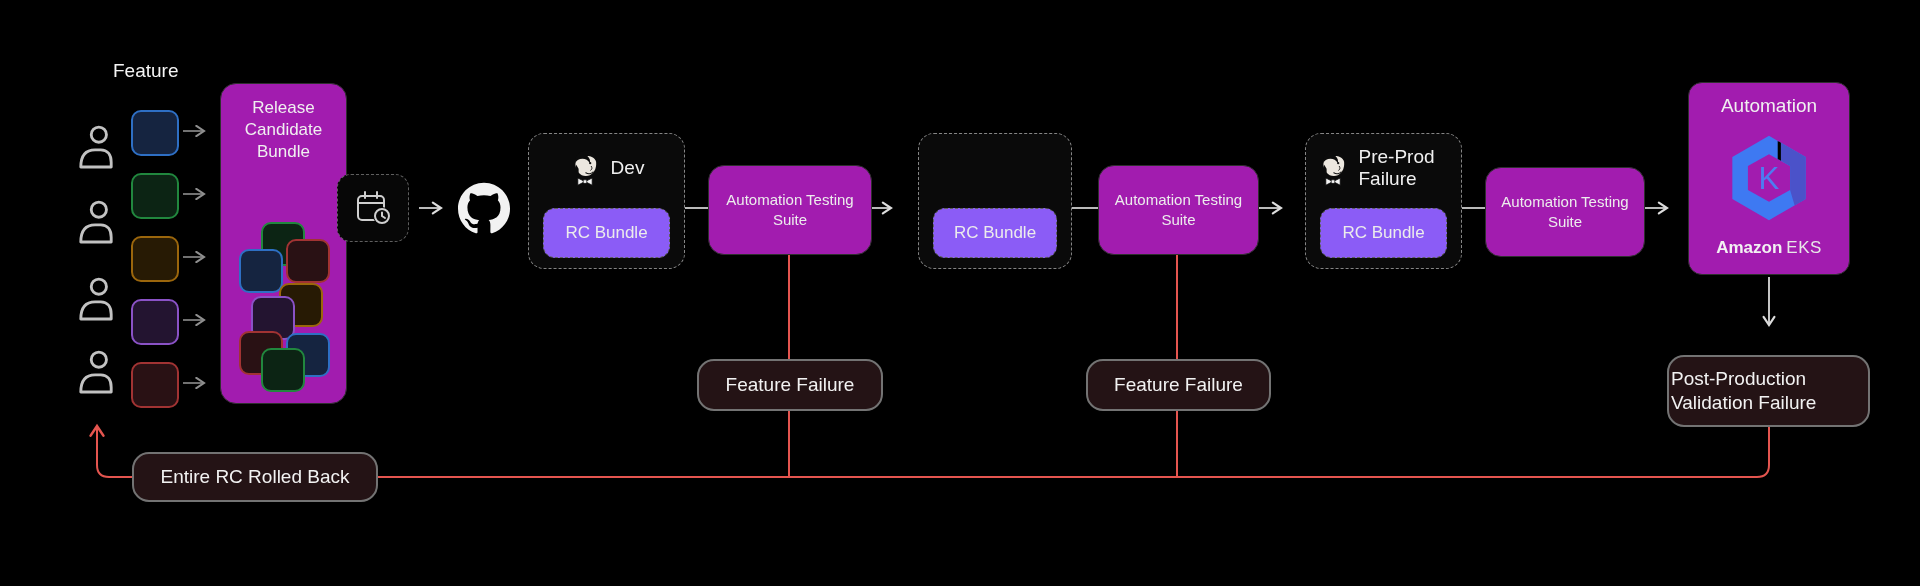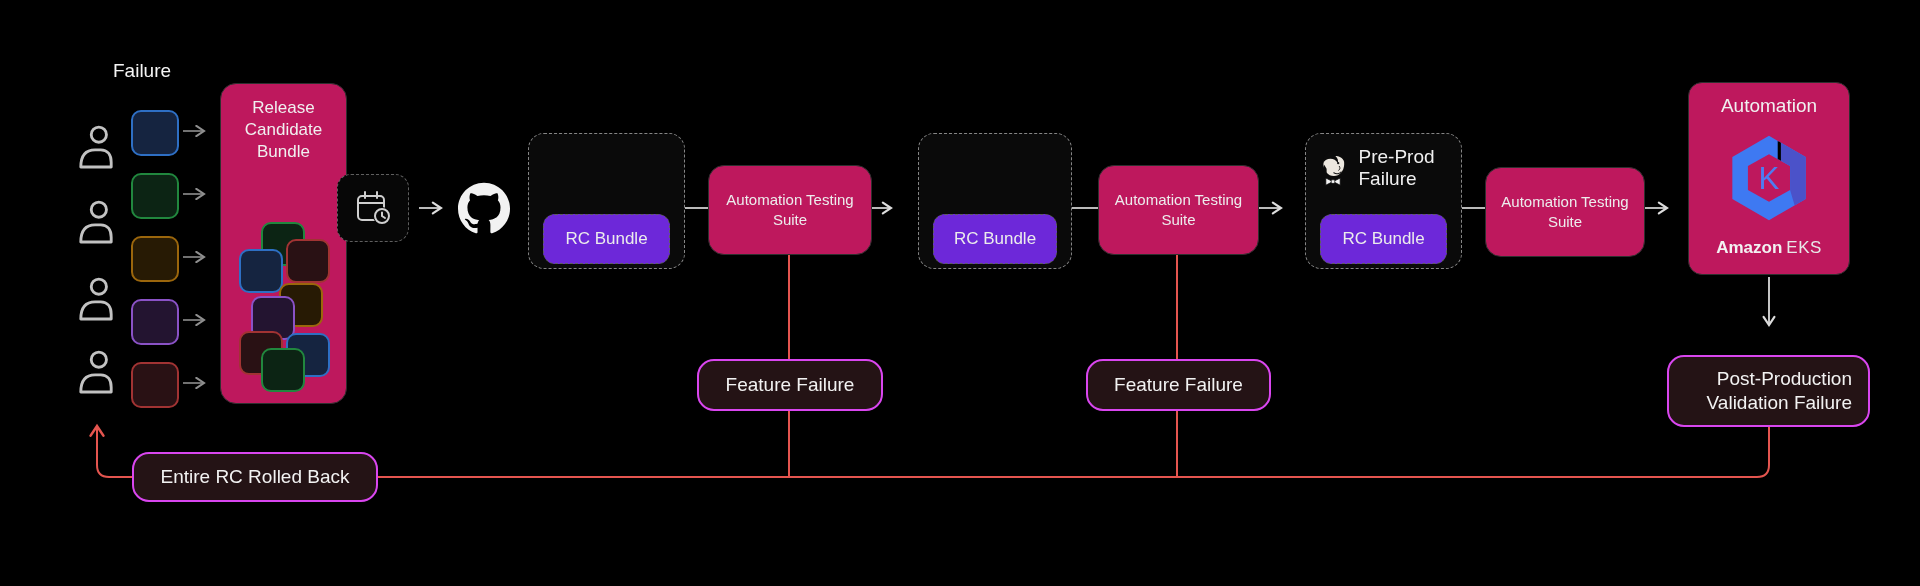--- a/index.html
+++ b/index.html
@@ -2,35 +2,35 @@
 <html><head>
 <meta charset="utf-8">
 <style>
   html,body{margin:0;padding:0;background:#000;}
   .canvas{position:relative;width:1920px;height:586px;background:#000;overflow:hidden;
           font-family:"Liberation Sans",sans-serif;color:#ececec;}
   .abs{position:absolute;}
   svg{display:block;}
   .lines{position:absolute;left:0;top:0;z-index:1;}
   .node{z-index:2;}
-  .box-solid{background:#be185d;border:1.5px solid #2f2f2f;border-radius:16px;}
+  .box-solid{background:#a21caf;border:1.5px solid #2f2f2f;border-radius:16px;}
   .box-dashed{background:#0a0a0a;border:1.6px dashed #858585;border-radius:16px;}
   .calendar-box{background:#070707;border:1.6px dashed #5f5f5f;border-radius:14px;
                 display:flex;align-items:center;justify-content:center;}
   .env-head{display:flex;align-items:center;justify-content:center;gap:10px;height:68px;
             font-size:19px;color:#f0f0f0;}
   .env-head .two-line{line-height:1.15;text-align:left;}
-  .bundle-inner{position:absolute;left:14px;right:14px;top:80px;height:48px;background:#6d28d9;
+  .bundle-inner{position:absolute;left:14px;right:14px;top:74px;height:48px;background:#8b5cf6;
                 border:1.5px dashed #5f5f5f;border-radius:12px;display:flex;align-items:center;
                 justify-content:center;font-size:17px;color:#ececec;}
   .ats{display:flex;align-items:center;justify-content:center;text-align:center;
        font-size:15px;line-height:1.35;color:#ededed;}
-  .fail{background:#241315;border:2px solid #d946ef;border-radius:17px;display:flex;
-        align-items:center;justify-content:center;text-align:right;font-size:19px;
-        line-height:1.25;color:#f2f2f2;padding:0 16px;box-sizing:border-box;}
+  .fail{background:#241315;border:2px solid #737373;border-radius:17px;display:flex;
+        align-items:center;justify-content:center;text-align:left;font-size:19px;
+        line-height:1.25;color:#f2f2f2;padding:0 2px;box-sizing:border-box;}
   .sq{position:absolute;width:44px;height:42px;border-radius:10px;border-style:solid;border-width:2px;}
   .bsq{position:absolute;width:40px;height:40px;border-radius:10px;border-style:solid;border-width:2px;}
   .features-label{font-size:19px;color:#f5f5f5;}
   .bundle-title{padding-top:13px;text-align:center;font-size:17px;line-height:1.3;color:#f0f0f0;}
   .prod{display:flex;flex-direction:column;align-items:center;justify-content:space-between;
         padding:12px 0 16px 0;box-sizing:border-box;border-radius:14px;}
   .prod-title{font-size:19px;color:#f0f0f0;}
   .platform{font-size:17px;color:#f2f2f2;display:flex;gap:4px;align-items:flex-start;}
   .platform .b{font-weight:700;}
   .platform .r{font-weight:400;letter-spacing:0.5px;color:#e8e8e8;}
@@ -66,21 +66,21 @@
     <path d="M1257 208 H1281" stroke="#dcdcdc" stroke-width="1.7" marker-end="url(#vLight)"></path>
     <path d="M1460 208 H1485" stroke="#dcdcdc" stroke-width="1.7"></path>
     <path d="M1643 208 H1667" stroke="#dcdcdc" stroke-width="1.7" marker-end="url(#vLight)"></path>
     <path d="M1769 277 V325" stroke="#e8e8e8" stroke-width="1.7" marker-end="url(#vLight)"></path>
 
     <path d="M789 253 V477" stroke="#e4554f" stroke-width="2"></path>
     <path d="M1177 253 V477" stroke="#e4554f" stroke-width="2"></path>
     <path d="M1769 427 V465 Q1769 477 1757 477 H109 Q97 477 97 465 V426" fill="none" stroke="#e4554f" stroke-width="2" marker-end="url(#vRed)"></path>
   </svg>
 
-  <div class="abs node features-label" style="left:113px;top:60px;">Failure</div>
+  <div class="abs node features-label" style="left:113px;top:60px;">Feature</div>
 
   <svg class="abs node" style="left:77px;top:124px;" width="38" height="46" viewBox="0 0 40 48">
     <circle cx="23" cy="11" r="8" fill="none" stroke="#c2c2c2" stroke-width="3"></circle>
     <path d="M4 45 C4 32 10 27 19 27 L25 27 C32 27 36 32 36 40 L36 45 Z" fill="none" stroke="#c2c2c2" stroke-width="3" stroke-linejoin="round"></path>
   </svg>
   <svg class="abs node" style="left:77px;top:199px;" width="38" height="46" viewBox="0 0 40 48">
     <circle cx="23" cy="11" r="8" fill="none" stroke="#c2c2c2" stroke-width="3"></circle>
     <path d="M4 45 C4 32 10 27 19 27 L25 27 C32 27 36 32 36 40 L36 45 Z" fill="none" stroke="#c2c2c2" stroke-width="3" stroke-linejoin="round"></path>
   </svg>
   <svg class="abs node" style="left:77px;top:276px;" width="38" height="46" viewBox="0 0 40 48">
@@ -122,20 +122,34 @@
       <circle cx="29" cy="28" r="7" fill="none" stroke="#cfcfcf" stroke-width="2"></circle>
       <path d="M29 24.5 L29 28 L32 30" fill="none" stroke="#cfcfcf" stroke-width="2" stroke-linecap="round"></path>
     </svg>
   </div>
 
   <svg class="abs node" style="left:458px;top:182px;" width="52" height="52" viewBox="0 0 24 24">
     <path fill="#f2f2f2" d="M12 .297c-6.63 0-12 5.373-12 12 0 5.303 3.438 9.8 8.205 11.385.6.113.82-.258.82-.577 0-.285-.01-1.04-.015-2.04-3.338.724-4.042-1.61-4.042-1.61C4.422 18.07 3.633 17.7 3.633 17.7c-1.087-.744.084-.729.084-.729 1.205.084 1.838 1.236 1.838 1.236 1.07 1.835 2.809 1.305 3.495.998.108-.776.417-1.305.76-1.605-2.665-.3-5.466-1.332-5.466-5.93 0-1.31.465-2.38 1.235-3.22-.135-.303-.54-1.523.105-3.176 0 0 1.005-.322 3.3 1.23.96-.267 1.98-.399 3-.405 1.02.006 2.04.138 3 .405 2.28-1.552 3.285-1.23 3.285-1.23.645 1.653.24 2.873.12 3.176.765.84 1.23 1.91 1.23 3.22 0 4.61-2.805 5.625-5.475 5.92.42.36.81 1.096.81 2.22 0 1.606-.015 2.896-.015 3.286 0 .315.21.69.825.57C20.565 22.092 24 17.592 24 12.297c0-6.627-5.373-12-12-12"></path>
   </svg>
 
   <div class="abs node box-dashed" style="left:528px;top:133px;width:155px;height:134px;">
+    <div class="env-head">
+      <svg width="32" height="42" viewBox="0 0 40 50">
+        <ellipse cx="21" cy="20" rx="13" ry="15" fill="#ece7df"></ellipse>
+        <path d="M8 20 C6 6 18 3 22 3 C32 3 35 10 34 16 C30 11 27 10 23 10 C26 13 27 16 26 19 C23 13 16 12 11 15 C9 16.5 8 18 8 20 Z" fill="#0b0b0b"></path>
+        <circle cx="26.5" cy="19" r="1.4" fill="#141414"></circle>
+        <path d="M28 23 C29.2 25 28.8 26.8 27.2 27.8" stroke="#141414" stroke-width="1.2" fill="none" stroke-linecap="round"></path>
+        <path d="M21 31 C24 33 28 32.5 30 30" stroke="#141414" stroke-width="1.3" fill="none" stroke-linecap="round"></path>
+        <path d="M9 21 C7 27 8.5 31 12 33.5 L12 26 Z" fill="#0b0b0b"></path>
+        <path d="M20 42 L11 37.5 L11 46.5 Z" fill="#f5f5f5" stroke="#0a0a0a" stroke-width="1"></path>
+        <path d="M20 42 L29 37.5 L29 46.5 Z" fill="#f5f5f5" stroke="#0a0a0a" stroke-width="1"></path>
+        <rect x="17.8" y="39.8" width="4.4" height="4.4" rx="1" fill="#f5f5f5" stroke="#0a0a0a" stroke-width="0.8"></rect>
+      </svg>
+      <span>Dev</span>
+    </div>
     <div class="bundle-inner">
       <span>RC Bundle</span>
     </div>
   </div>
 
   <div class="abs node box-solid ats" style="left:708px;top:165px;width:162px;height:88px;">
     <span>Automation Testing Suite</span>
   </div>
 
   <div class="abs node box-dashed" style="left:918px;top:133px;width:152px;height:134px;">

